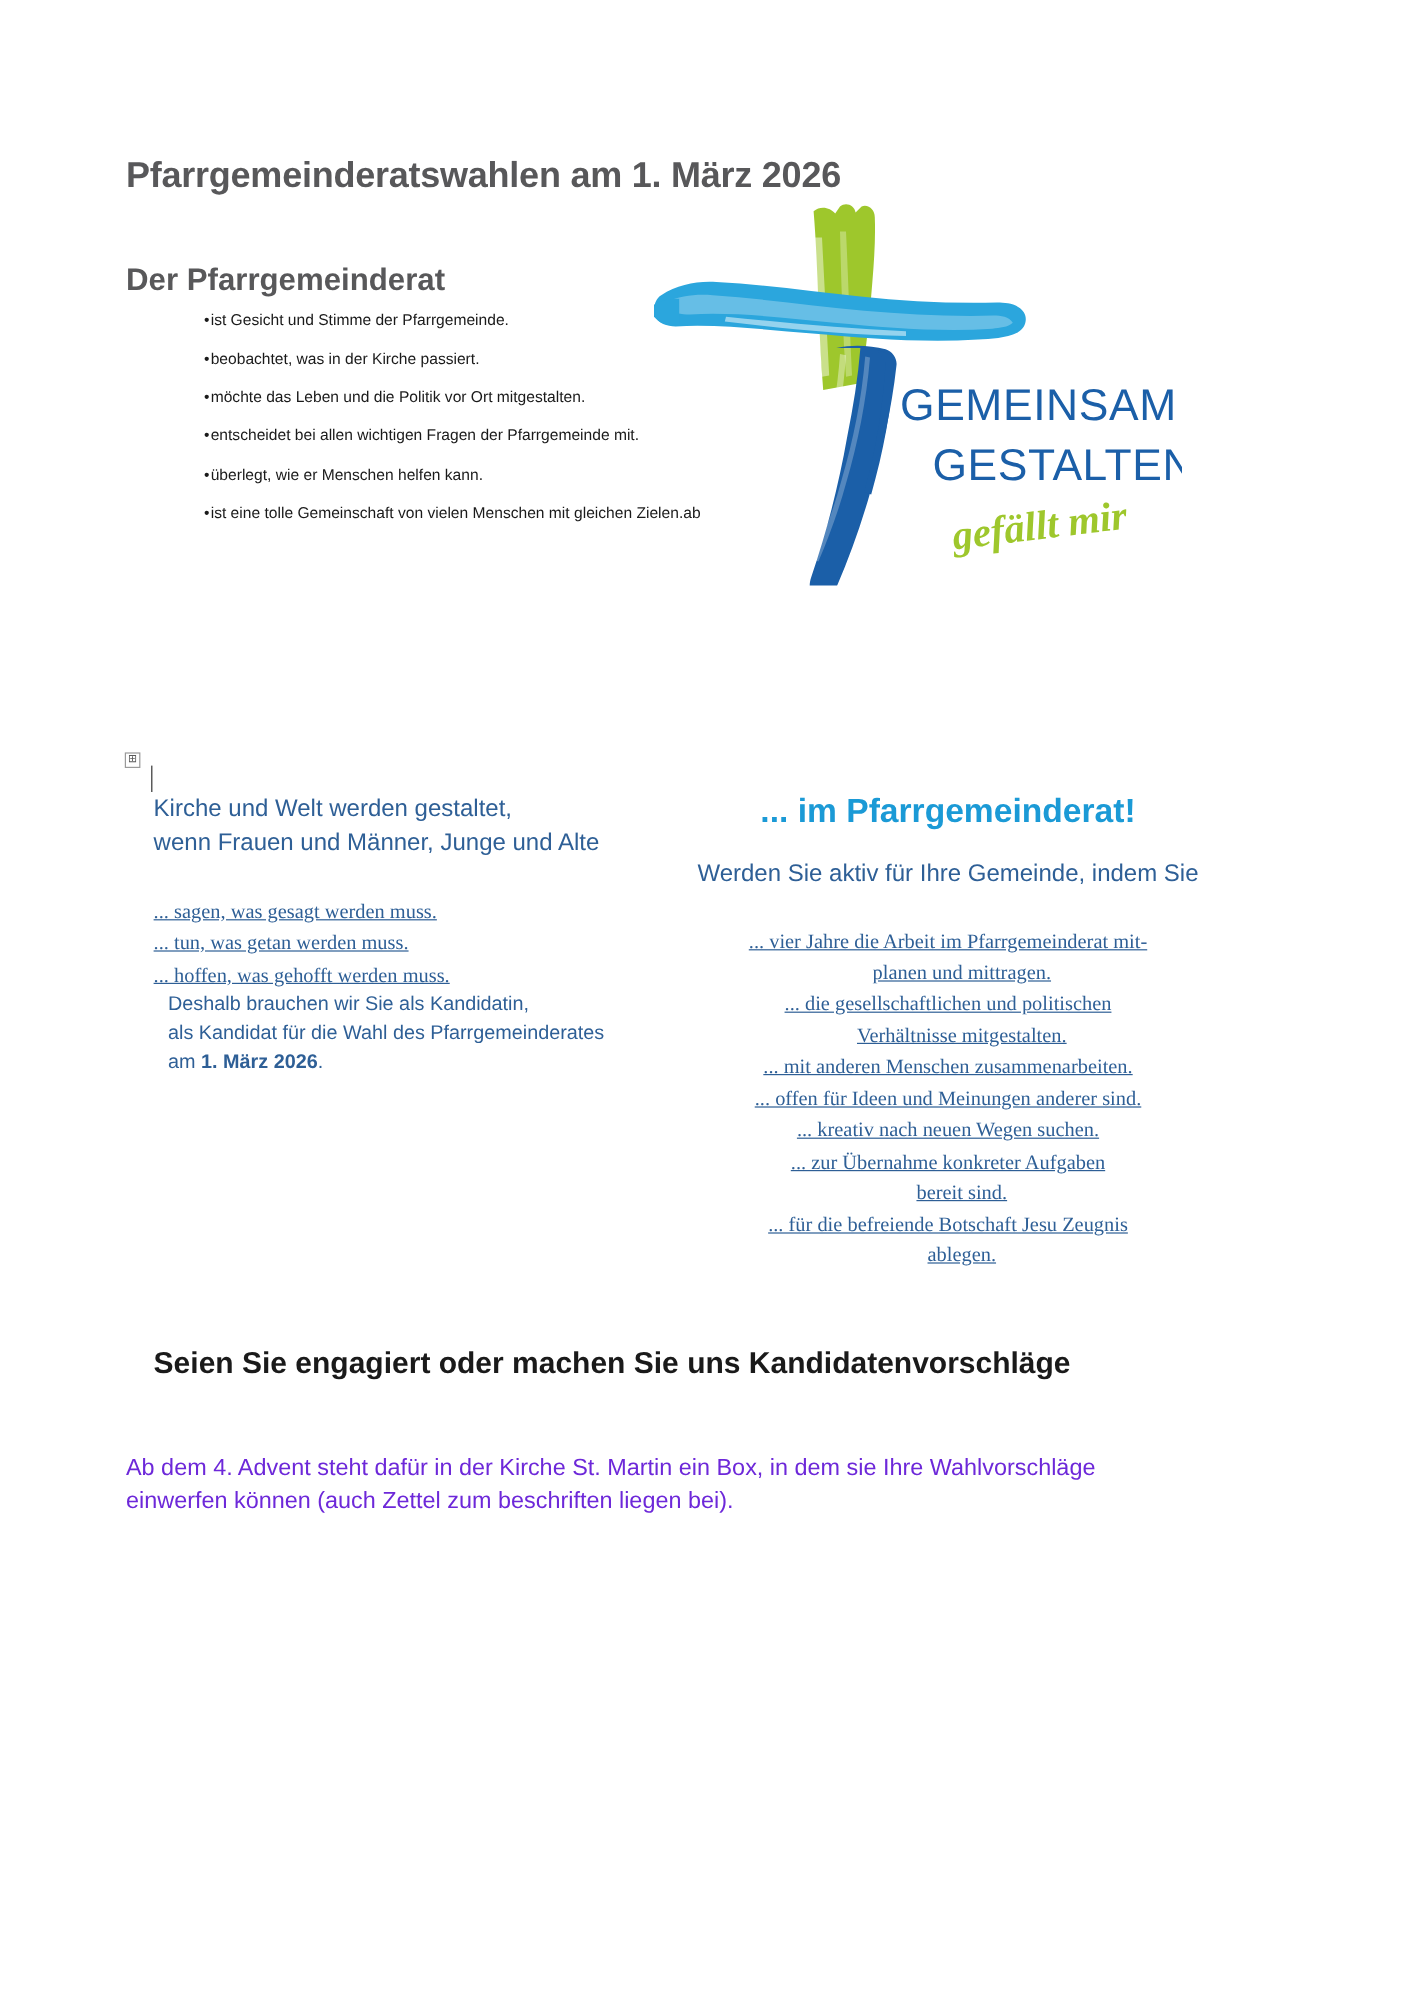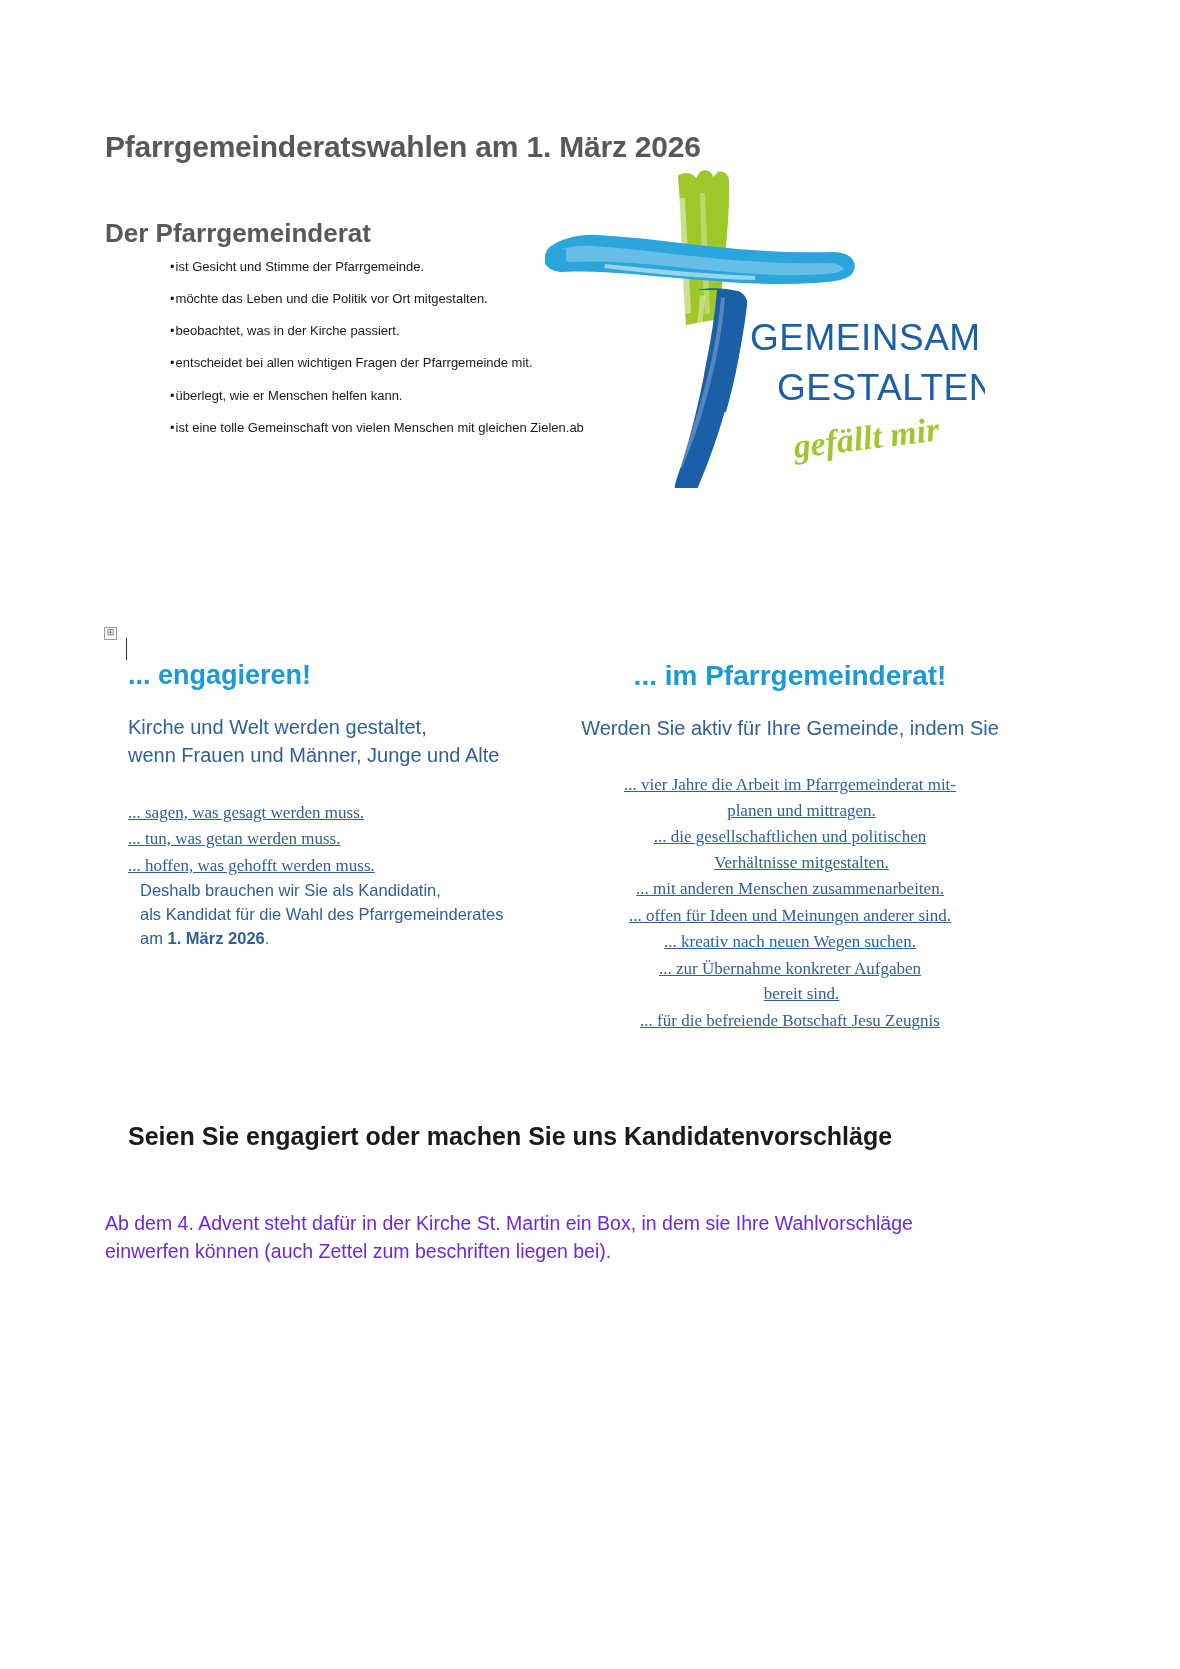--- a/index.html
+++ b/index.html
@@ -169,22 +169,22 @@
 </head>
 <body>
 
 <div class="page">
 
   <div class="doc-title">Pfarrgemeinderatswahlen am 1. März 2026</div>
   <div class="sub-title">Der Pfarrgemeinderat</div>
 
   <div class="bullets">
     <div class="bullet"><span class="dot">•</span><span>ist Gesicht und Stimme der Pfarrgemeinde.</span></div>
+    <div class="bullet"><span class="dot">•</span><span>beobachtet, was in der Kirche passiert.</span></div>
     <div class="bullet"><span class="dot">•</span><span>möchte das Leben und die Politik vor Ort mitgestalten.</span></div>
-    <div class="bullet"><span class="dot">•</span><span>beobachtet, was in der Kirche passiert.</span></div>
     <div class="bullet"><span class="dot">•</span><span>entscheidet bei allen wichtigen Fragen der Pfarrgemeinde mit.</span></div>
     <div class="bullet"><span class="dot">•</span><span>überlegt, wie er Menschen helfen kann.</span></div>
     <div class="bullet wide"><span class="dot">•</span><span>ist eine tolle Gemeinschaft von vielen Menschen mit gleichen Zielen.ab</span></div>
   </div>
 
   <div class="logo-wrap">
     <svg class="logo-svg" width="440" height="320" viewBox="0 0 440 320" xmlns="http://www.w3.org/2000/svg">
 
       <g>
         <path d="M133 8 c6 -5 14 -3 18 2 l4 -6 c5 -4 12 -1 13 5 l5 -5 c6 -2 11 3 11 9
@@ -224,21 +224,20 @@
       <text x="250" y="290" font-family="'Liberation Serif', serif" font-size="34" font-style="italic" font-weight="bold" fill="#9ec72c" transform="rotate(-7 250 290)">gefällt mir</text>
     </svg>
   </div>
 
   <div class="anchor-mark">⊞</div>
   <div class="text-caret"></div>
 
   <div class="flyer">
 
     <div class="flyer-col col-left">
-      <div class="flyer-head">... engagieren!</div>
       <div class="flyer-lead">
         <span>Kirche und Welt werden gestaltet,</span><br>
         <span>wenn Frauen und Männer, Junge und Alte</span>
       </div>
       <div class="flyer-serif-list serif-block">
         <div class="li">... sagen, was gesagt werden muss.</div>
         <div class="li">... tun, was getan werden muss.</div>
         <div class="li">... hoffen, was gehofft werden muss.</div>
       </div>
       <div class="closing">
@@ -268,20 +267,21 @@
         </div>
         <div class="li">
           <span>... kreativ nach neuen Wegen suchen.</span>
         </div>
         <div class="li">
           <span>... zur Übernahme konkreter Aufgaben</span>
           <span class="cont">bereit sind.</span>
         </div>
         <div class="li">
           <span>... für die befreiende Botschaft Jesu Zeugnis</span>
+          <span class="cont">ablegen.</span>
         </div>
       </div>
     </div>
 
   </div>
 
   <div class="cta-heading">Seien Sie engagiert oder machen Sie uns Kandidatenvorschläge</div>
 
   <div class="closing-para">
     <span>Ab dem 4. Advent steht dafür  in der Kirche St. Martin ein Box, in dem sie Ihre Wahlvorschläge</span>

